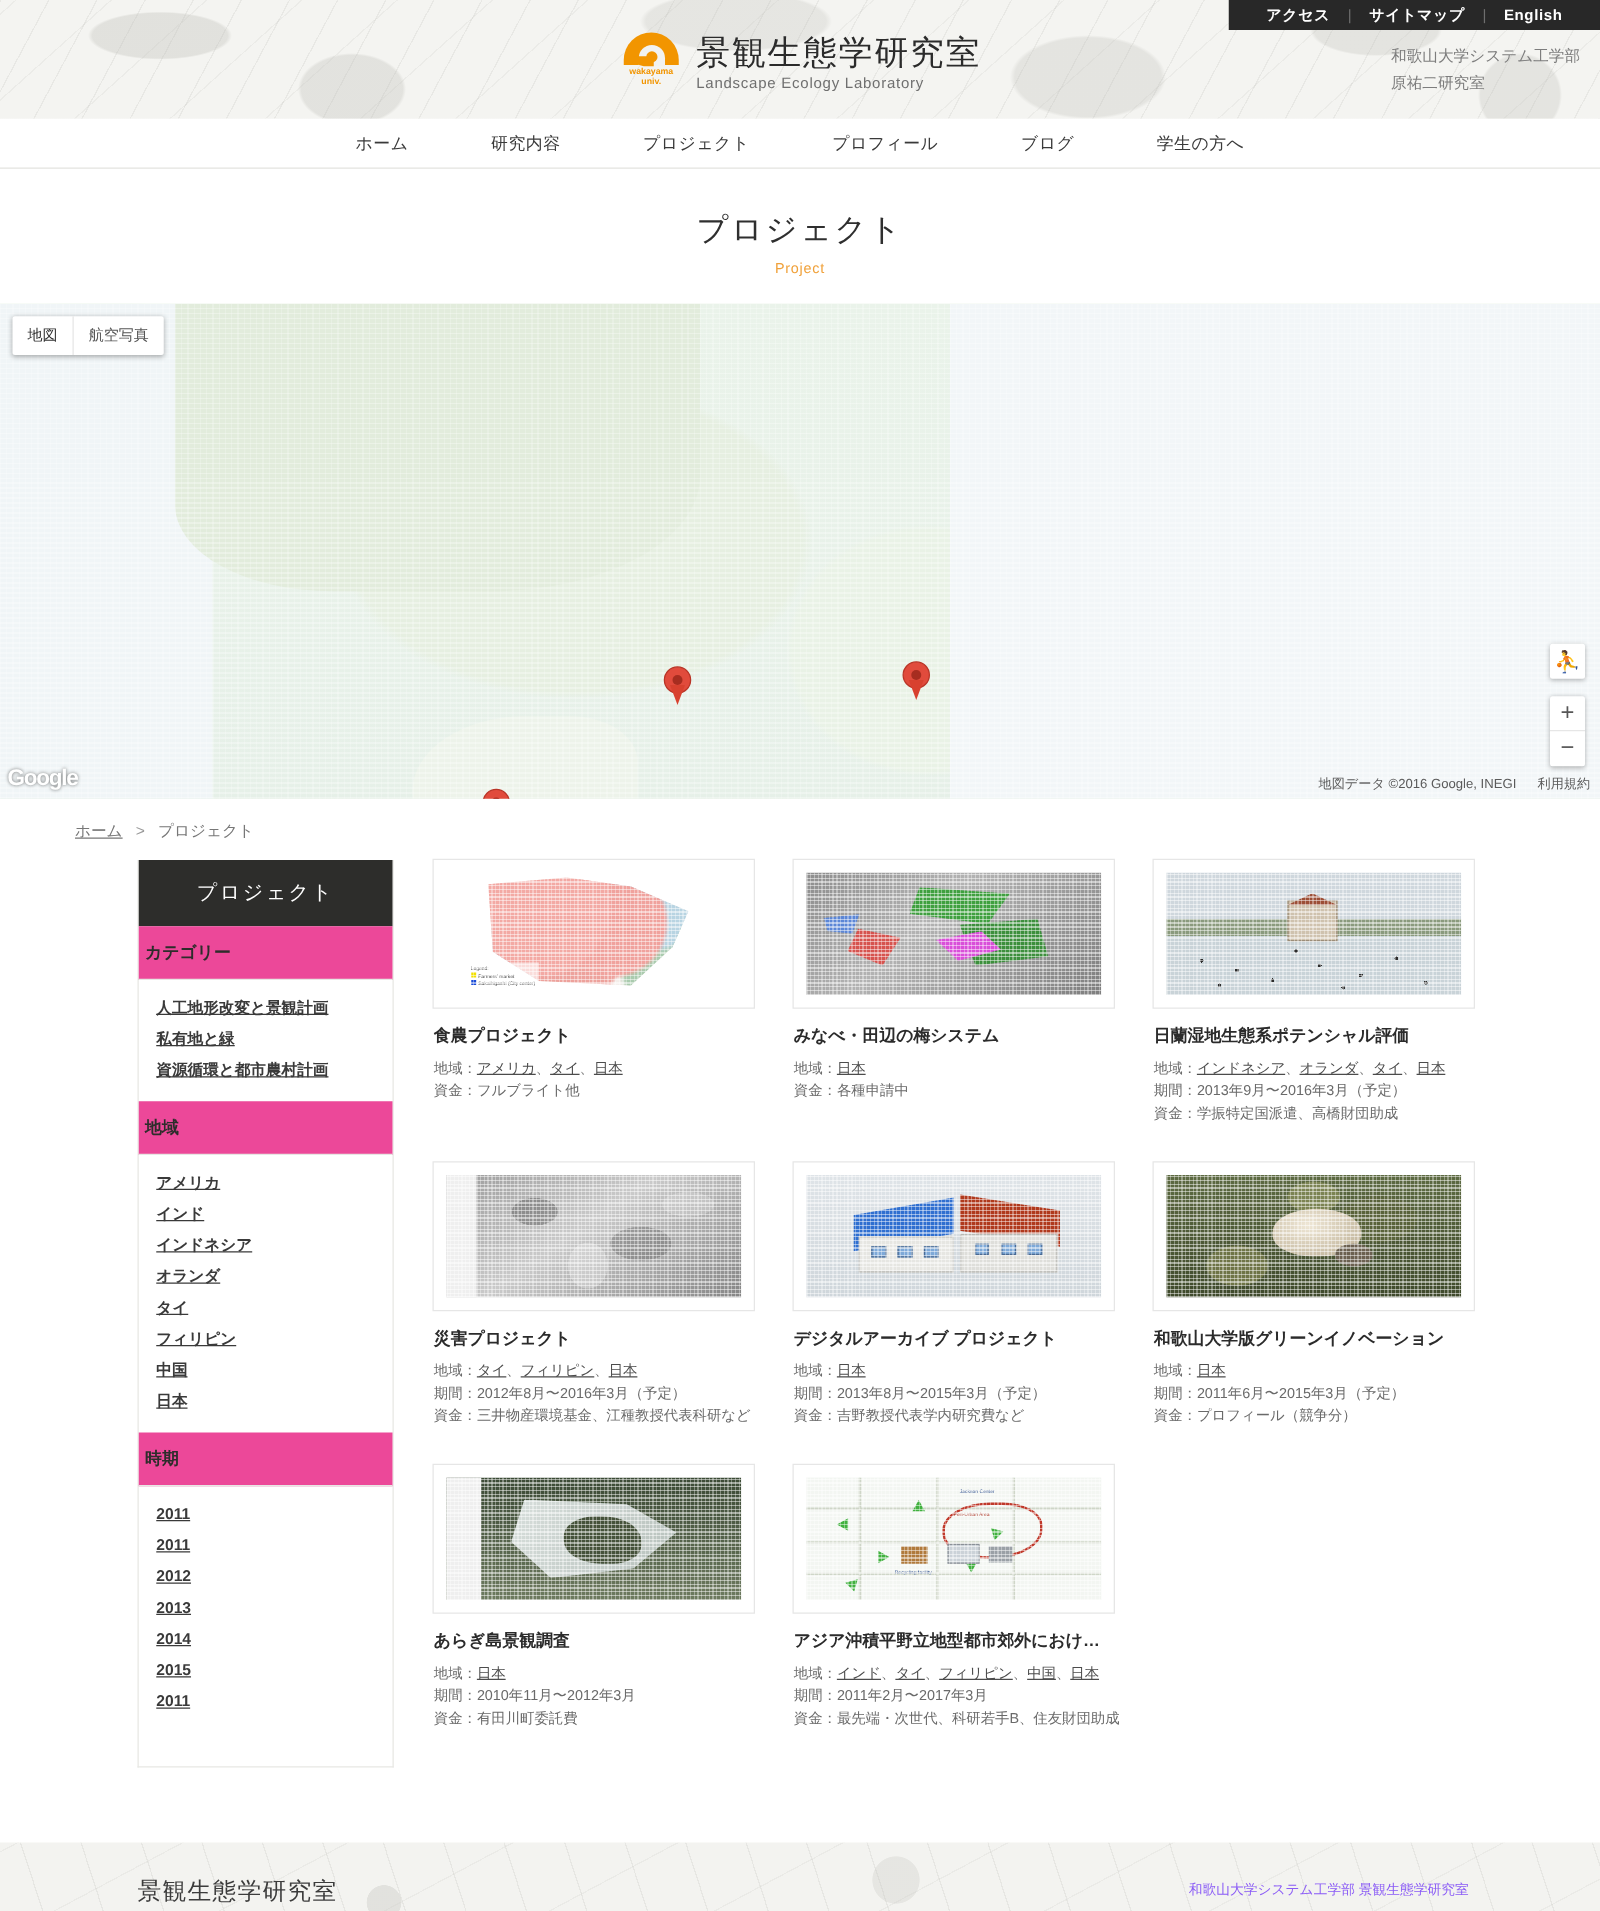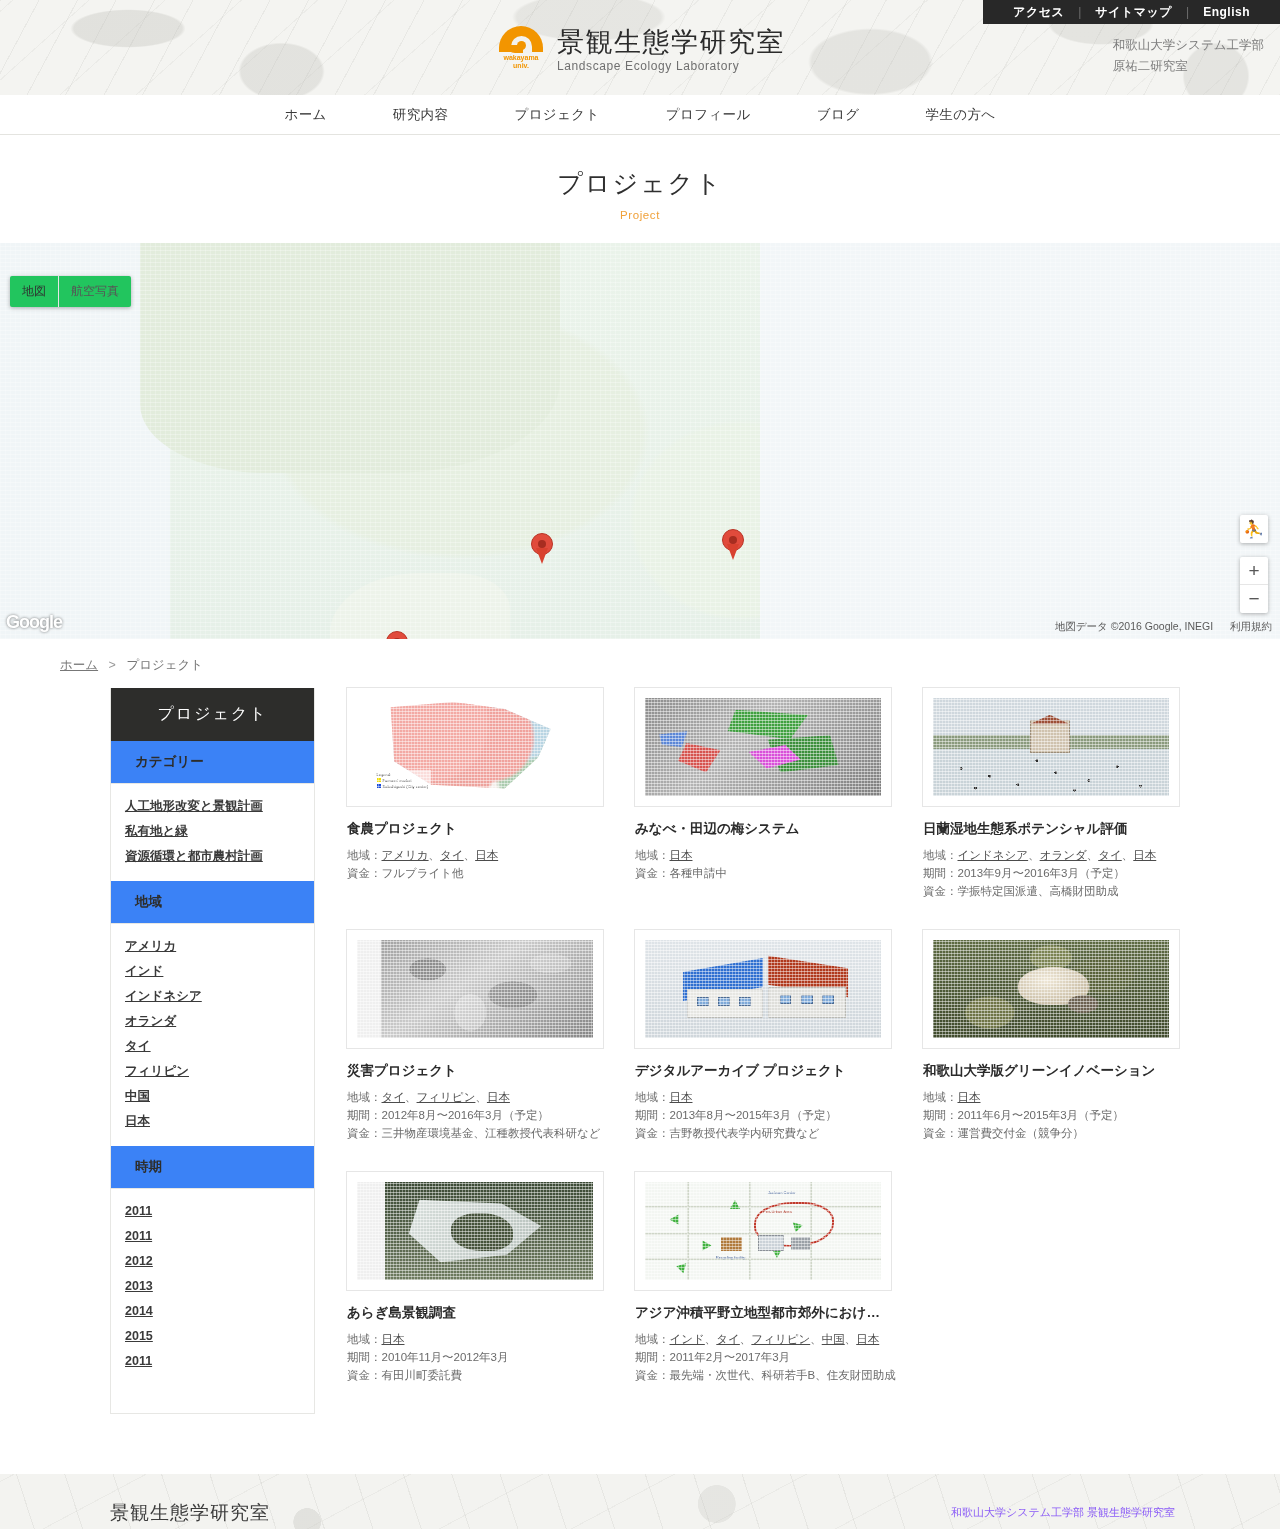--- a/index.html
+++ b/index.html
@@ -152,25 +152,24 @@
   .sea { position:absolute; background:#f0f5f7; }
   .mapgrain {
     position:absolute; inset:0;
     background:
       repeating-linear-gradient(0deg, rgba(255,255,255,.30) 0 1px, transparent 1px 4px),
       repeating-linear-gradient(90deg, rgba(255,255,255,.22) 0 1px, transparent 1px 5px);
   }
   .maptype {
     position: absolute; left: 10px; top: 10px;
     display: flex;
-    background: #22c55e;
+    background: #ffffff;
     box-shadow: 0 1px 4px rgba(0,0,0,.3);
     border-radius: 2px;
     z-index: 5;
-    margin-top: 23px;
   }
   .maptype div {
     font-size: 12px; color: #565656;
     padding: 7px 12px;
     cursor: pointer;
   }
   .maptype div:first-child { color: #2f2f2f; border-right: 1px solid #e6e6e6; }
   .pin {
     position: absolute;
     width: 22px; height: 32px;
@@ -245,23 +244,23 @@
     padding: 0 0 60px 110px;
     background: #fff;
   }
   .sidebar { width: 205px; flex: 0 0 205px; border: 1px solid #e7e7e4; border-top: none; }
   .sb-title {
     background: #2d2d2b; color: #fff;
     font-size: 16px; text-align: center;
     padding: 16px 0; letter-spacing: 2px;
   }
   .sb-head {
-    background: #3b82f6; color: #2d2d2b;
+    background: #ec4899; color: #2d2d2b;
     font-size: 13.5px; font-weight: bold;
-    padding: 12px 24px;
+    padding: 12px 5px;
     border-bottom: 1px solid #e7e7e4;
   }
   .sb-list { padding: 10px 14px 12px; }
   .sb-list a {
     display: block;
     font-size: 12.5px; color: #3a3a3a;
     line-height: 25px;
     text-decoration: underline;
     font-weight: bold;
   }
@@ -704,21 +703,21 @@
       </div>
       <h3>和歌山大学版グリーンイノベーション</h3>
       <div class="meta">
         <div>
           <span>地域：</span><a href="#">日本</a>
         </div>
         <div>
           <span>期間：</span><span>2011年6月〜2015年3月（予定）</span>
         </div>
         <div>
-          <span>資金：</span><span>運営費交付金（競争分）</span>
+          <span>資金：</span><span>プロフィール（競争分）</span>
         </div>
       </div>
     </article>
 
     <article class="card">
       <div class="thumb t7">
         <div class="water"></div>
           <div class="isle"></div>
           <div class="side"></div>
         <div class="dots"></div>

